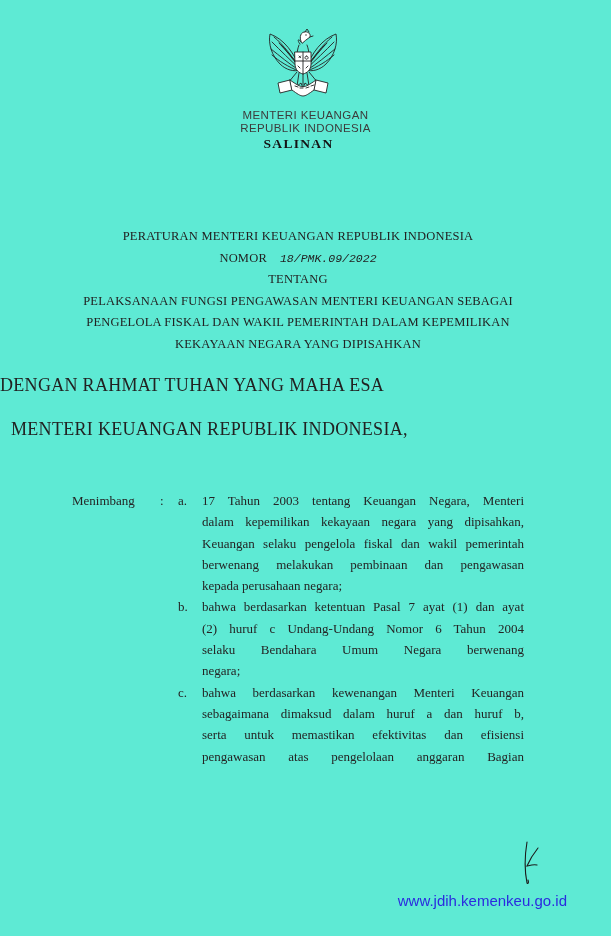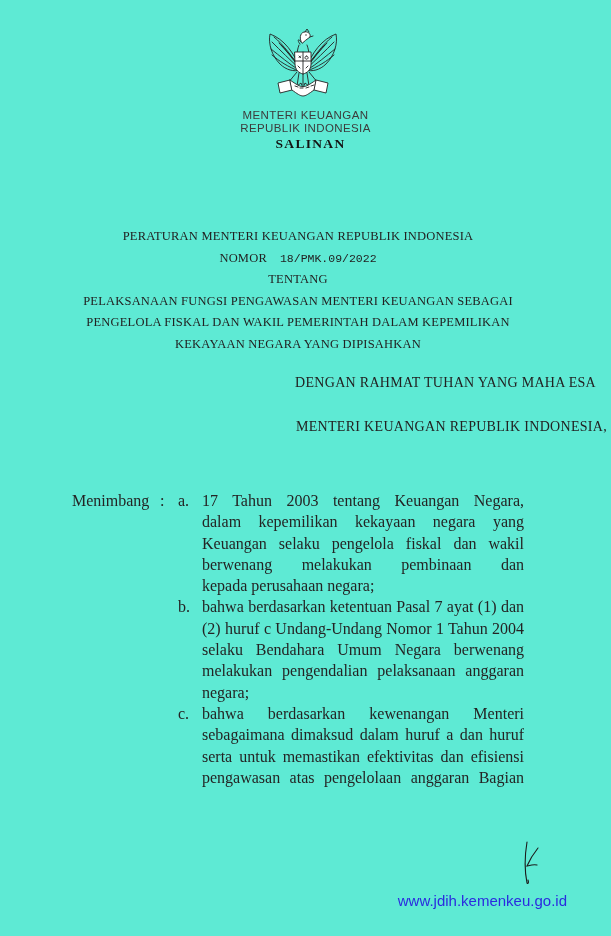--- a/index.html
+++ b/index.html
@@ -8,40 +8,40 @@
     font-family:"Liberation Serif","DejaVu Serif",serif; color:#242424; overflow:hidden;
   }
   .emblem { position:absolute; left:266px; top:26px; width:74px; height:78px; }
   .letterhead {
     position:absolute; top:109px; left:0; width:611px; text-align:center;
     font-family:"Liberation Sans","DejaVu Sans",sans-serif; font-size:11.5px;
     line-height:13px; color:#3c3c3c; letter-spacing:0.4px;
   }
   .salinan {
     position:absolute; top:136px; left:0; width:597px; text-align:center;
-    font-weight:bold; font-size:13.5px; letter-spacing:1.3px; color:#141414;padding-left:12px;
+    font-weight:bold; font-size:13.5px; letter-spacing:1.3px; color:#141414;
   }
   .title-block {
     position:absolute; top:229px; left:0; width:596px; text-align:center;
     font-size:12.5px; letter-spacing:0.2px; color:#222222;
   }
   .tline { height:21.5px; }
   .mono {
     font-family:"Liberation Mono","DejaVu Sans Mono",monospace;
-    font-size:11.5px; margin-left:13px; letter-spacing:0;
+    font-size:11.5px; margin-left:13px; letter-spacing:0;font-style:italic;
   }
   .invocation, .issuer {
-    position:absolute; left:0; width:596px; text-align:right;
-    font-size:14px; letter-spacing:0.3px; color:#222222;
+    position:absolute; left:0; width:596px; text-align:left;
+    font-size:18px; letter-spacing:0.3px; color:#222222;
   }
   .invocation { top:375px; }
   .issuer { top:419px;padding-left:11px; }
   .considerations {
     position:absolute; left:72px; top:490px; width:452px;
-    font-size:16px; line-height:21.3px;
+    font-size:13px; line-height:21.3px;
   }
   .c-label { position:absolute; left:0; top:0; }
   .c-colon { position:absolute; left:88px; top:0; }
   .c-items { margin-left:106px; }
   .c-item { display:flex; }
   .c-letter { width:24px; flex:0 0 24px; }
   .c-lines { width:322px; flex:0 0 322px; }
   .jl { text-align:justify; text-align-last:justify; height:21.3px; overflow:hidden; }
   .jl.last { text-align-last:left; }
   .paraf { position:absolute; left:518px; top:840px; width:26px; height:46px; }
@@ -150,23 +150,22 @@
           <div class="jl">Keuangan selaku pengelola fiskal dan wakil pemerintah</div>
           <div class="jl">berwenang melakukan pembinaan dan pengawasan</div>
           <div class="jl last">kepada perusahaan negara;</div>
         </div>
       </div>
 
       <div class="c-item">
         <div class="c-letter">b.</div>
         <div class="c-lines">
           <div class="jl">bahwa berdasarkan ketentuan Pasal 7 ayat (1) dan ayat</div>
-          <div class="jl">(2) huruf c Undang-Undang Nomor 1 Tahun 2004</div>
+          <div class="jl">(2) huruf c Undang-Undang Nomor 6 Tahun 2004</div>
           <div class="jl">selaku Bendahara Umum Negara berwenang</div>
-          <div class="jl">melakukan pengendalian pelaksanaan anggaran</div>
           <div class="jl last">negara;</div>
         </div>
       </div>
 
       <div class="c-item">
         <div class="c-letter">c.</div>
         <div class="c-lines">
           <div class="jl">bahwa berdasarkan kewenangan Menteri Keuangan</div>
           <div class="jl">sebagaimana dimaksud dalam huruf a dan huruf b,</div>
           <div class="jl">serta untuk memastikan efektivitas dan efisiensi</div>

